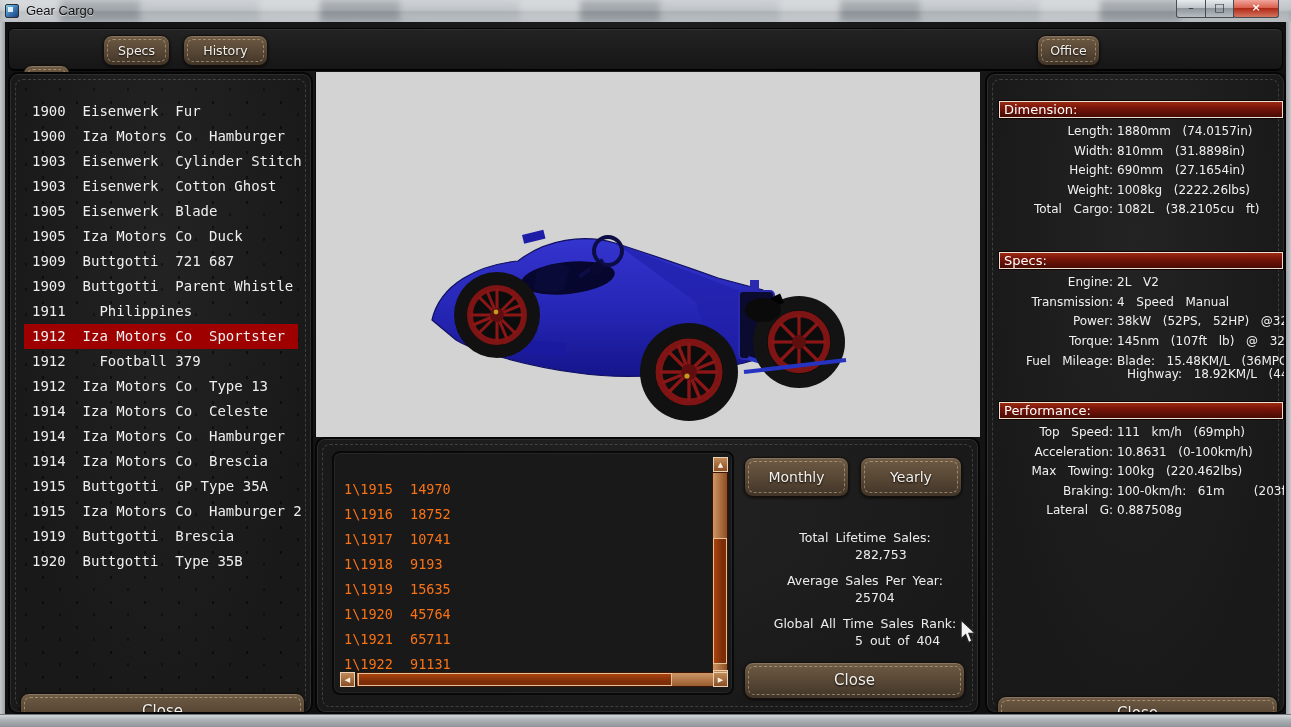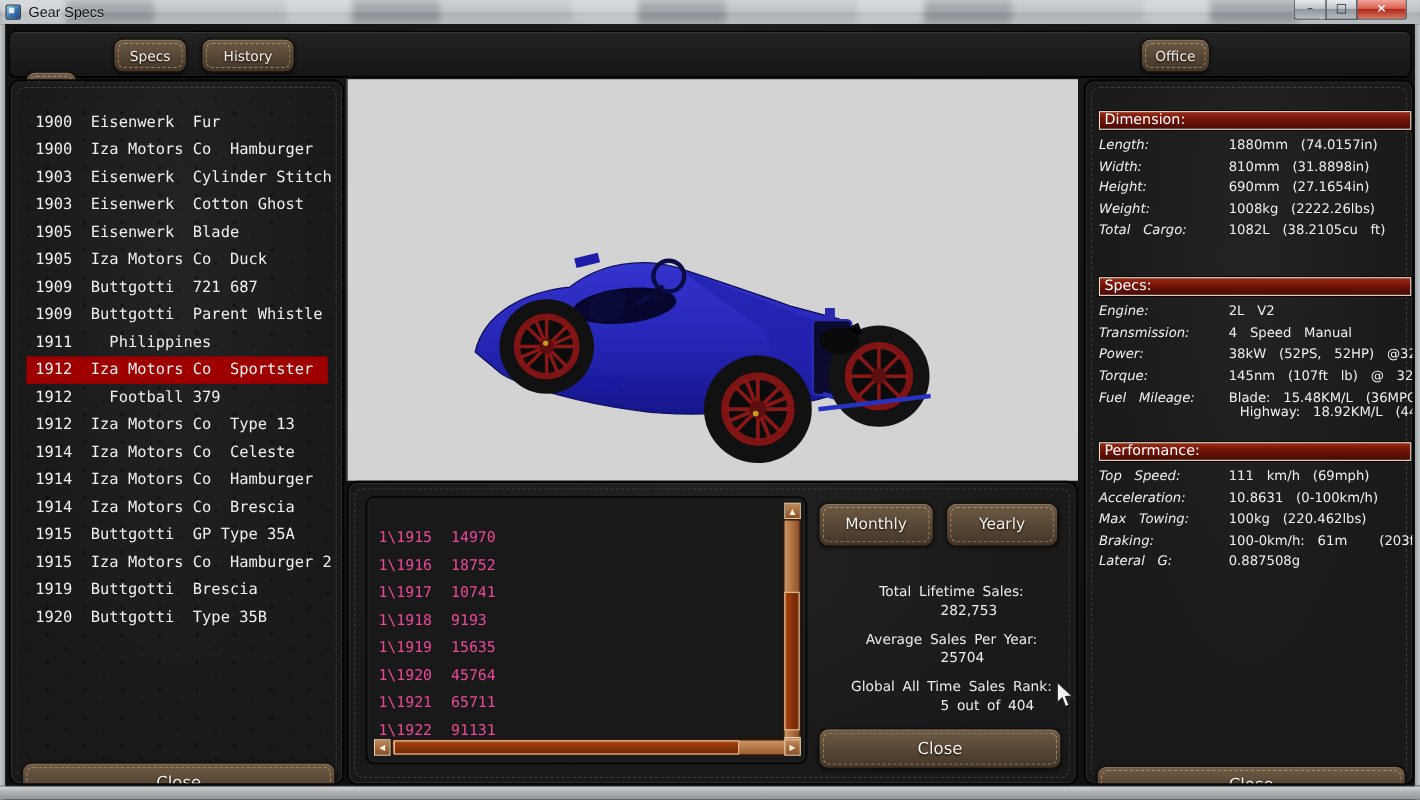--- a/index.html
+++ b/index.html
@@ -64,28 +64,28 @@
   
   .viewport { left:310px; top:50px; width:665px; height:365px; background:#d3d3d3; border-left:1px solid #0a0a0a; }
 
   
   .section { position:absolute; left:12px; right:4px; }
   .sec-header { height:17px; line-height:16px; background:linear-gradient(180deg,#9c2b12 0%,#7a150a 35%,#470b03 100%);
     border:1px solid #e9e1d3; box-shadow:0 0 0 1px #120302; color:#fff; font-size:13px; padding-left:4px;
     font-family:"DejaVu Sans",sans-serif; width:284px; }
   .d-rows { margin-top:4px; }
   .d-row { display:flex; line-height:19.5px; font-size:12px; color:#f0f0f0; word-spacing:2px; }
-  .d-label { width:114px; flex:0 0 auto; white-space:pre;font-style:italic; }
+  .d-label { width:114px; text-align:right; flex:0 0 auto; white-space:pre; }
   .d-value { padding-left:4px; white-space:pre; }
 
   
   .listbox { position:absolute; left:15px; top:12px; width:402px; height:244px; background:#191919;
     border:2px solid #090909; border-radius:8px; box-shadow:inset 0 0 0 1px #262626; overflow:hidden; }
   .sales-rows { position:absolute; left:10px; top:24px; right:22px; }
-  .sales-row { height:25px; line-height:25px; font-family:"DejaVu Sans Mono",monospace; font-size:13.5px; color:#ec4899; display:flex; }
+  .sales-row { height:25px; line-height:25px; font-family:"DejaVu Sans Mono",monospace; font-size:13.5px; color:#f97316; display:flex; }
   .sales-row .sp { width:66px; }
   .partial { position:absolute; left:18px; top:10px; height:8px; overflow:hidden; font-family:"DejaVu Sans Mono",monospace; font-size:11px; color:#cfcfcf; }
 
   
   .sb-btn { position:absolute; width:15px; height:15px; background:linear-gradient(180deg,#c28a57,#8a4f26);
     border:1px solid #ecd2b2; color:#fdf3e4; font-size:7px; text-align:center; line-height:14px; }
   .vtrack { position:absolute; right:4px; top:19px; width:16px; height:214px;
     background:linear-gradient(90deg,#cd9766 0%,#a96a3a 60%,#8a4f26 100%); border:1px solid #3a privileges1505; border:1px solid #3a1505; }
   .vthumb { position:absolute; left:0px; top:65px; width:14px; height:126px;
     background:linear-gradient(90deg,#aa440f,#7c2d08 70%); border:1px solid #e4bf97; }
@@ -102,21 +102,21 @@
   .cursor { position:absolute; pointer-events:none; }
 </style>
 </head>
 <body>
 
 <div class="window">
 
   <div class="titlebar">
     <div class="streaks"></div>
     <div class="tb-icon"></div>
-    <span class="tb-title">Gear Specs</span>
+    <span class="tb-title">Gear Cargo</span>
     <div class="win-controls">
       <div class="win-btn min">–</div>
       <div class="win-btn max">□</div>
       <div class="win-btn close">×</div>
     </div>
   </div>
   <div class="frame-left"></div>
   <div class="frame-right"></div>
   <div class="frame-bottom"></div>
 

